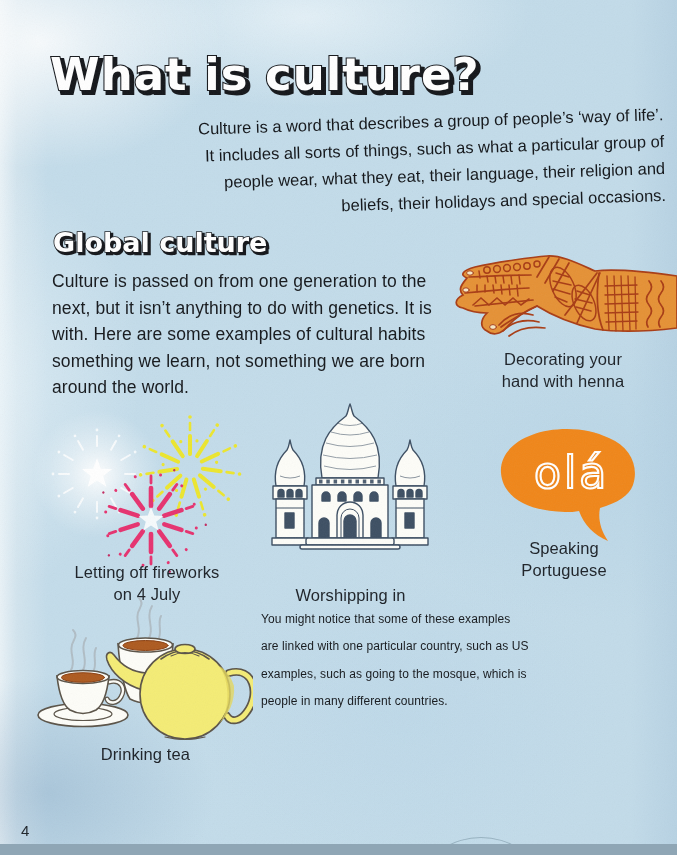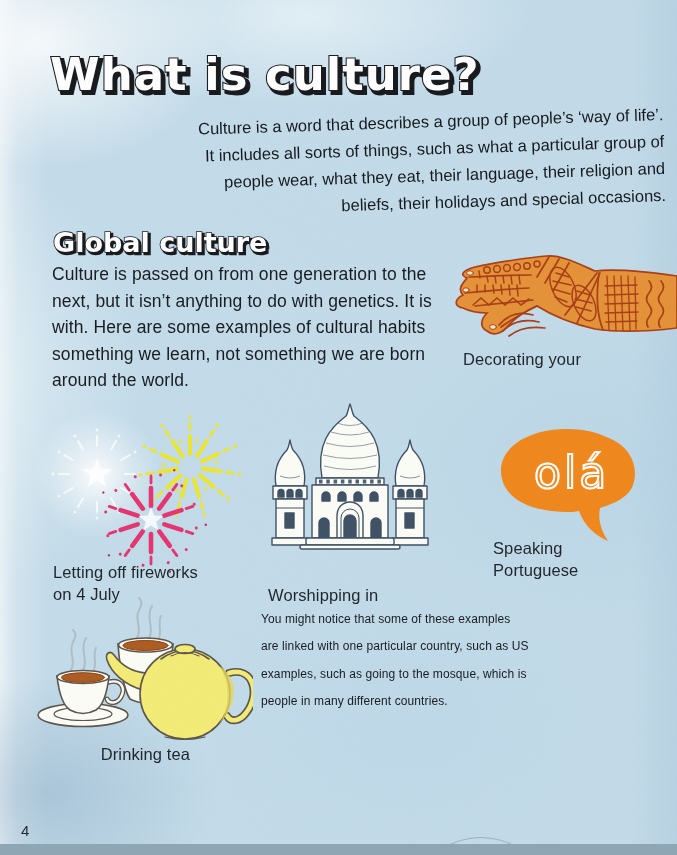--- a/index.html
+++ b/index.html
@@ -11,21 +11,21 @@
       radial-gradient(300px 120px at 45% 2%, rgba(240,248,252,.7), rgba(255,255,255,0) 75%),
       radial-gradient(200px 300px at 0% 45%, rgba(235,245,250,.55), rgba(255,255,255,0) 70%),
       radial-gradient(240px 170px at 7% 94%, rgba(128,162,192,.38), rgba(128,162,192,0) 70%),
       radial-gradient(320px 220px at 88% 55%, rgba(176,208,228,.45), rgba(176,208,228,0) 72%),
       radial-gradient(280px 200px at 60% 85%, rgba(186,214,232,.5), rgba(186,214,232,0) 75%),
       linear-gradient(90deg, #e9f2f7 0%, #d2e4ee 2.5%, #c3dcea 7%, #c2dbe9 93%, #b7d2e3 100%);
   }
   .abs{position:absolute;}
   .line{white-space:nowrap;}
   .para{font-size:17.5px;line-height:26.5px;color:#15181c;letter-spacing:.1px;}
-  .caption{font-size:16.5px;line-height:21.5px;color:#1c2127;text-align:left;letter-spacing:.1px;}
+  .caption{font-size:16.5px;line-height:21.5px;color:#1c2127;text-align:center;letter-spacing:.1px;}
   #intro{right:14px;top:101px;width:520px;text-align:right;font-size:16.5px;line-height:27px;
          transform:rotate(-1.8deg);transform-origin:top right;color:#121519;}
   #page-num{left:21px;top:822px;font-size:15px;color:#1d2329;}
   #bottom-arc{left:428px;top:837px;width:104px;height:74px;border-radius:50%;
               border:1.5px solid rgba(100,128,145,.45);background:transparent;}
   svg{display:block;}
   .noise{position:absolute;inset:0;pointer-events:none;}
 </style>
 </head>
 <body>
@@ -42,21 +42,21 @@
     <div class="line">It includes all sorts of things, such as what a particular group of</div>
     <div class="line">people wear, what they eat, their language, their religion and</div>
     <div class="line">beliefs, their holidays and special occasions.</div>
   </div>
 
   <svg class="abs" style="left:50px;top:221px" width="260" height="46" viewBox="0 0 260 46">
     <text x="5" y="33" font-family="DejaVu Sans, Liberation Sans, sans-serif" font-weight="bold" font-size="27" fill="#14161a" stroke="#14161a" stroke-width="2.6">Global culture</text>
     <text x="3" y="31" font-family="DejaVu Sans, Liberation Sans, sans-serif" font-weight="bold" font-size="27" fill="#ffffff" stroke="#17191d" stroke-width="1.6" paint-order="stroke">Global culture</text>
   </svg>
 
-  <div class="abs para" style="left:52px;top:261px">
+  <div class="abs para" style="left:52px;top:268px">
     <div class="line">Culture is passed on from one generation to the</div>
     <div class="line">next, but it isn’t anything to do with genetics. It is</div>
     <div class="line">with. Here are some examples of cultural habits</div>
     <div class="line">something we learn, not something we are born</div>
     <div class="line">around the world.</div>
   </div>
 
   <svg class="abs" style="left:437px;top:243px" width="240" height="110" viewBox="0 0 240 110">
     <g stroke="#a83c15" stroke-width="1.7" fill="none" stroke-linecap="round">
       <path d="M240,33 C205,28 175,26 158,28 C140,20 124,12 110,13 C96,14 60,19 38,24
@@ -120,20 +120,21 @@
         <path d="M168,43 L200,42 M168,52 L201,51 M168,61 L201,60 M168,70 L201,69 M169,79 L200,78"></path>
       </g>
 
       <path d="M212,38 q5,6 0,12 q-5,6 0,12 q5,6 0,12 q-4,5 -1,10"></path>
       <path d="M224,38 q5,6 0,12 q-5,6 0,12 q5,6 0,12 q-4,5 -1,10"></path>
     </g>
   </svg>
 
   <div class="abs caption" style="left:463px;top:349px;width:200px">
     <div>Decorating your</div>
+    <div>hand with henna</div>
   </div>
 
   <svg class="abs" style="left:30px;top:410px" width="134" height="134" viewBox="0 0 134 134">
     <defs>
       <radialGradient id="fwglow" cx="50%" cy="50%" r="50%">
         <stop offset="0%" stop-color="#ffffff" stop-opacity="0.95"></stop>
         <stop offset="45%" stop-color="#ffffff" stop-opacity="0.45"></stop>
         <stop offset="75%" stop-color="#ffffff" stop-opacity="0.18"></stop>
         <stop offset="100%" stop-color="#ffffff" stop-opacity="0"></stop>
       </radialGradient>

